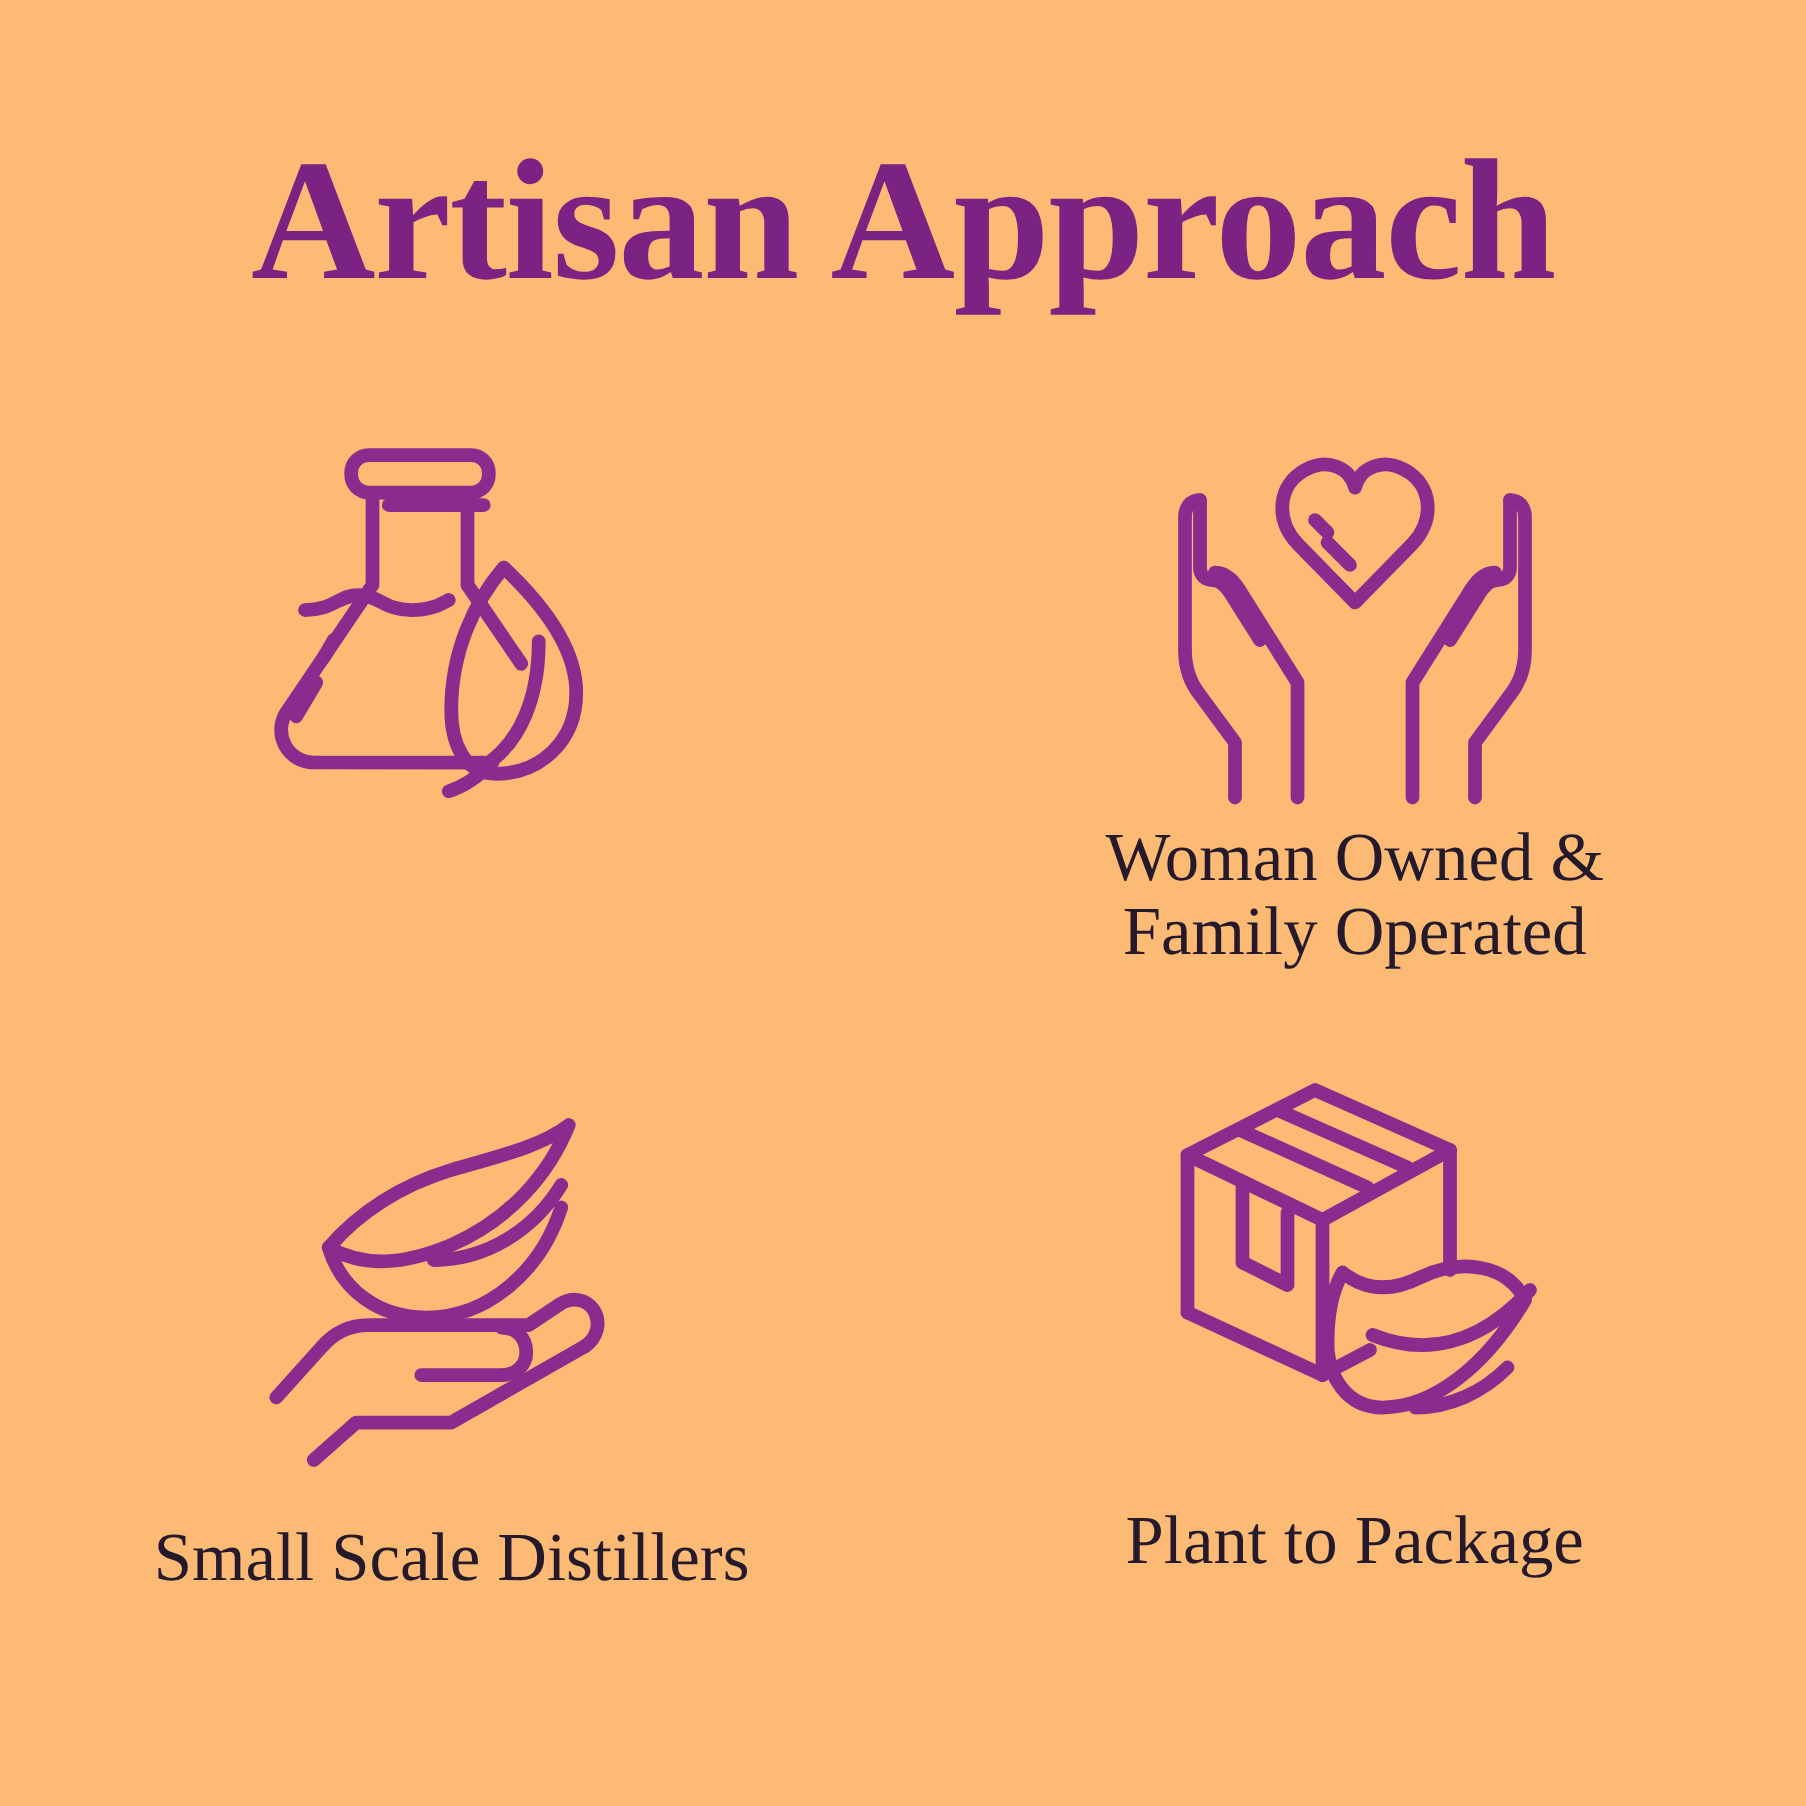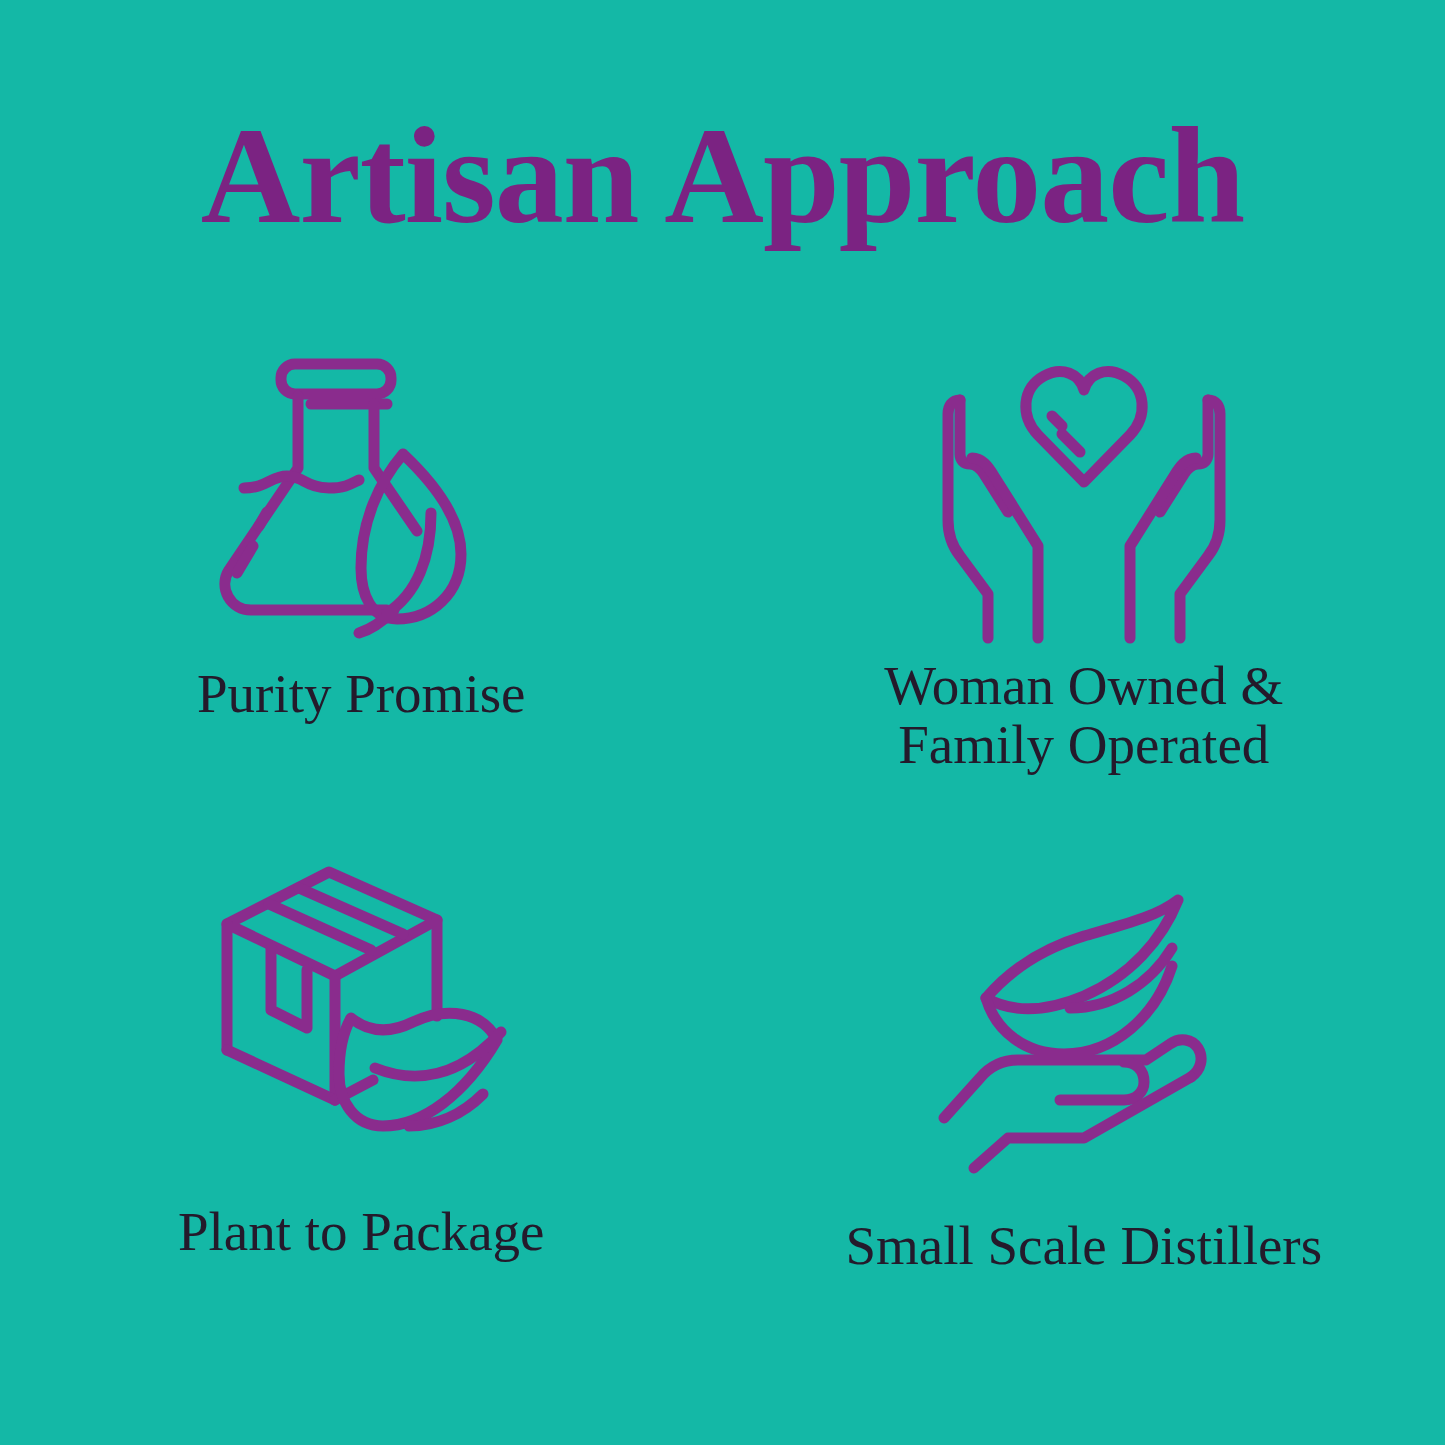--- a/index.html
+++ b/index.html
@@ -12,21 +12,21 @@
     height: 1445px;
     background: #f7f6f4;
     font-family: "Liberation Serif", "DejaVu Serif", serif;
     overflow: hidden;
   }
 
   .page {
     position: relative;
     width: 1445px;
     height: 1445px;
-    background: #14b8a6;
+    background: #fdba74;
     box-sizing: border-box;
   }
 
   
   .title {
     position: absolute;
     top: 104px;
     left: 0;
     width: 1445px;
     text-align: center;
@@ -127,21 +127,20 @@
           <path d="M56 170 L48 184"></path>
           <path d="M42 204 L26 231"></path>
 
           <path d="M192 112 C 226 144 250 178 250 212 C 250 252 220 277 186 277 C 160 277 150 252 150 226 C 150 180 168 140 192 112 Z"></path>
 
           <path d="M220 171 C 220 215 206 252 176 271"></path>
 
           <path d="M183 268 C 170 281 158 288 148 291"></path>
         </svg>
       </div>
-      <div class="feature-label">Purity Promise</div>
     </div>
 
     <div class="cell cell-1">
       <div class="icon-wrap">
         <svg viewBox="0 0 300 300" fill="none" xmlns="http://www.w3.org/2000/svg" stroke="#8a2c8d" stroke-width="11" stroke-linecap="round" stroke-linejoin="round">
 
             <path d="M150 132 L104 85 C 86 66 88 38 110 26 C 128 16 146 24 150 40 C 154 24 172 16 190 26 C 212 38 214 66 196 85 Z"></path>
 
             <path d="M118 66 L128 76"></path>
             <path d="M128 84 L146 102"></path>
@@ -156,20 +155,39 @@
 
             <path d="M274 50 V104 C 274 110 270 114 264 114 C 258 114 254 118 250 124 L226 162"></path>
 
             <path d="M262 108 C 252 108 246 116 240 126 L196 196 V288"></path>
         </svg>
       </div>
       <div class="feature-label">Woman Owned &amp;
 Family Operated</div>
     </div>
 
+    <div class="cell cell-2">
+      <div class="icon-wrap">
+        <svg viewBox="0 0 300 300" fill="none" xmlns="http://www.w3.org/2000/svg" stroke="#8a2c8d" stroke-width="11" stroke-linecap="round" stroke-linejoin="round">
+
+          <path d="M244 26 C 228 66 196 102 150 122 C 112 138 80 140 52 124 C 76 96 110 74 150 62 C 192 50 224 42 244 26 Z"></path>
+          <path d="M52 124 C 62 158 92 180 130 180 C 180 180 222 142 238 92"></path>
+
+          <path d="M136 134 C 178 134 216 110 238 74"></path>
+
+          <path d="M10 244 L46 204 C 56 192 68 186 84 186 H212 L236 170 C 246 163 258 165 264 174 C 270 184 267 196 257 203"></path>
+
+          <path d="M126 226 H190 C 202 226 210 218 210 208 C 210 196 202 188 190 188"></path>
+
+          <path d="M257 203 L150 264 H74 L40 294"></path>
+        </svg>
+      </div>
+      <div class="feature-label">Small Scale Distillers</div>
+    </div>
+
     <div class="cell cell-3">
       <div class="icon-wrap">
         <svg viewBox="0 0 300 300" fill="none" xmlns="http://www.w3.org/2000/svg" stroke="#8a2c8d" stroke-width="11" stroke-linecap="round" stroke-linejoin="round">
 
           <path d="M16 62 L118 10 L226 58 L124 114 Z"></path>
 
           <path d="M58 42 L160 88"></path>
           <path d="M88 26 L192 72"></path>
 
           <path d="M16 62 V188"></path>
@@ -186,33 +204,14 @@
 
           <path d="M140 156 C 160 172 182 170 202 160 C 236 144 272 150 286 178 C 254 232 212 264 172 264 C 144 264 128 240 128 212 C 128 190 132 170 140 156 Z"></path>
 
           <path d="M164 206 C 204 222 248 216 290 170"></path>
           <path d="M272 232 C 252 252 226 264 198 264"></path>
         </svg>
       </div>
       <div class="feature-label">Plant to Package</div>
     </div>
 
-    <div class="cell cell-2">
-      <div class="icon-wrap">
-        <svg viewBox="0 0 300 300" fill="none" xmlns="http://www.w3.org/2000/svg" stroke="#8a2c8d" stroke-width="11" stroke-linecap="round" stroke-linejoin="round">
-
-          <path d="M244 26 C 228 66 196 102 150 122 C 112 138 80 140 52 124 C 76 96 110 74 150 62 C 192 50 224 42 244 26 Z"></path>
-          <path d="M52 124 C 62 158 92 180 130 180 C 180 180 222 142 238 92"></path>
-
-          <path d="M136 134 C 178 134 216 110 238 74"></path>
-
-          <path d="M10 244 L46 204 C 56 192 68 186 84 186 H212 L236 170 C 246 163 258 165 264 174 C 270 184 267 196 257 203"></path>
-
-          <path d="M126 226 H190 C 202 226 210 218 210 208 C 210 196 202 188 190 188"></path>
-
-          <path d="M257 203 L150 264 H74 L40 294"></path>
-        </svg>
-      </div>
-      <div class="feature-label">Small Scale Distillers</div>
-    </div>
-
   </div>
 </div>
 
 </body></html>

